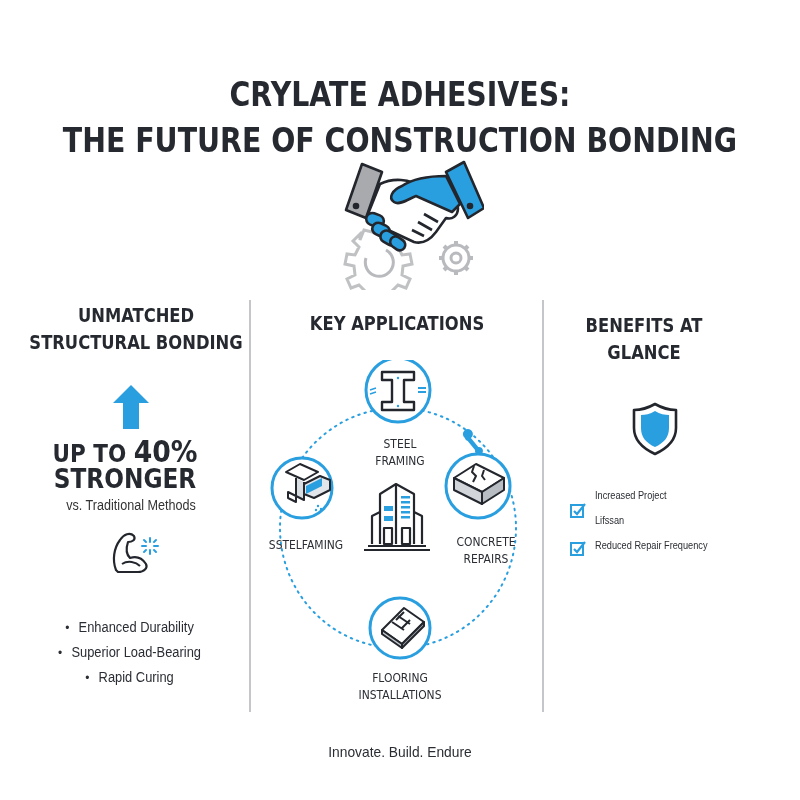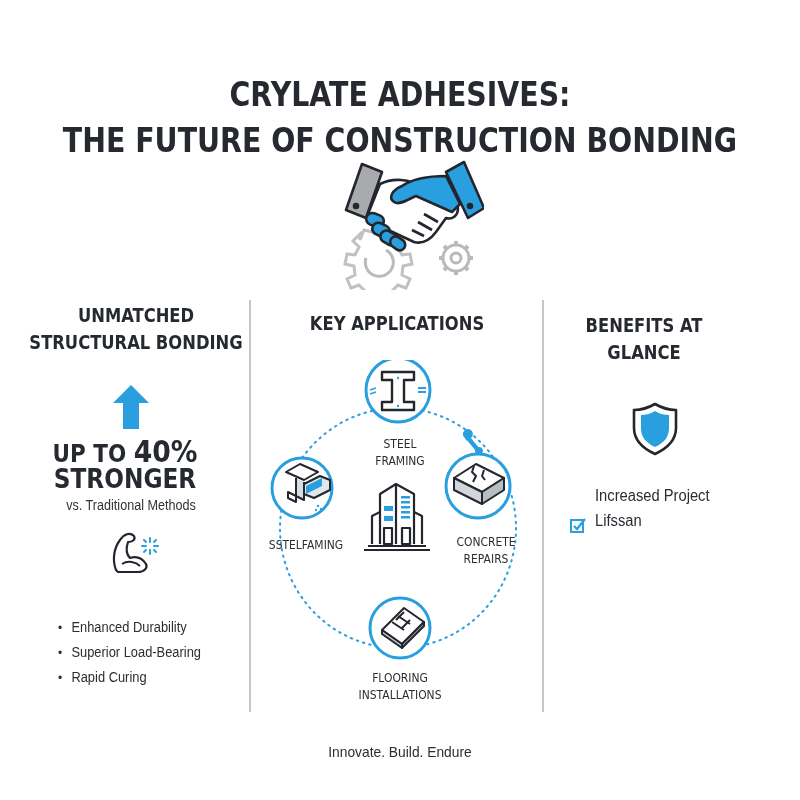--- a/index.html
+++ b/index.html
@@ -27,33 +27,33 @@
   .big1 { position: absolute; left: 0; top: 433px; width: 250px; text-align: center;
           font-family: "DejaVu Sans", sans-serif; font-weight: bold; font-size: 25px; color: #262a30;
           transform: scaleX(0.86); }
   .big1 .pct { font-size: 31px; }
   .big2 { position: absolute; left: 0; top: 463px; width: 250px; text-align: center;
           font-family: "DejaVu Sans", sans-serif; font-weight: bold; font-size: 27px; color: #262a30;
           transform: scaleX(0.86); }
   .sub { position: absolute; left: 0; top: 497px; width: 262px; text-align: center;
          font-size: 14px; color: #333; transform: scaleX(0.9); }
   .muscle { position: absolute; left: 108px; top: 530px; width: 52px; height: 48px; }
-  .bullets { position: absolute; left: 58px; top: 615px; list-style: none; }
+  .bullets { position: absolute; left: 58px; top: 615px; list-style: none; text-align: center; }
   .bullets li { font-size: 14px; line-height: 25px; color: #2a2d33; transform: scaleX(0.92); transform-origin: 0 0; }
   .bullets li::before { content: "\2022"; margin-right: 10px; font-size: 13px; }
 
   
   .orbit { position: absolute; left: 250px; top: 360px; width: 294px; height: 330px; }
   .app-label { position: absolute; text-align: center; font-family: "DejaVu Sans", sans-serif;
                font-size: 12.5px; line-height: 17px; color: #2a2d33; transform: scaleX(0.86); }
 
   
   .shield { position: absolute; left: 632px; top: 402px; width: 46px; height: 54px; }
   .benefits { position: absolute; left: 570px; top: 483px; list-style: none; }
-  .benefits li { display: flex; align-items: flex-end; font-size: 16px; line-height: 25px; color: #2a2d33; }
+  .benefits li { display: flex; align-items: center; font-size: 10px; line-height: 25px; color: #2a2d33; }
   .benefits .chk { width: 16px; height: 16px; margin-top: 4px; margin-right: 9px; flex: none; }
   .benefits .txt { transform: scaleX(0.92); transform-origin: 0 0; width: 180px; }
 
   .footer { position: absolute; left: 0; top: 743px; width: 800px; text-align: center;
             font-size: 15px; color: #2a2d33; transform: scaleX(0.92); }
 </style>
 </head>
 <body>
 
 <div class="title">
@@ -224,15 +224,22 @@
   <li>
     <svg class="chk" viewBox="0 0 16 16">
         <rect x="1" y="3" width="12" height="12" fill="none" stroke="#2a9fe0" stroke-width="2"></rect>
         <path d="M4 9 l3 3 l8 -10" fill="none" stroke="#2a9fe0" stroke-width="2.2"></path>
       </svg>
     <div class="txt">
       <div>Increased Project</div>
       <div>Lifssan</div>
     </div>
   </li>
+  <li>
+    <svg class="chk" viewBox="0 0 16 16">
+        <rect x="1" y="3" width="12" height="12" fill="none" stroke="#2a9fe0" stroke-width="2"></rect>
+        <path d="M4 9 l3 3 l8 -10" fill="none" stroke="#2a9fe0" stroke-width="2.2"></path>
+      </svg>
+    <div class="txt">Reduced Repair Frequency</div>
+  </li>
 </ul>
 
 <div class="footer" style="transform-origin:400px 0;">Innovate. Build. Endure</div>
 
 </body></html>

